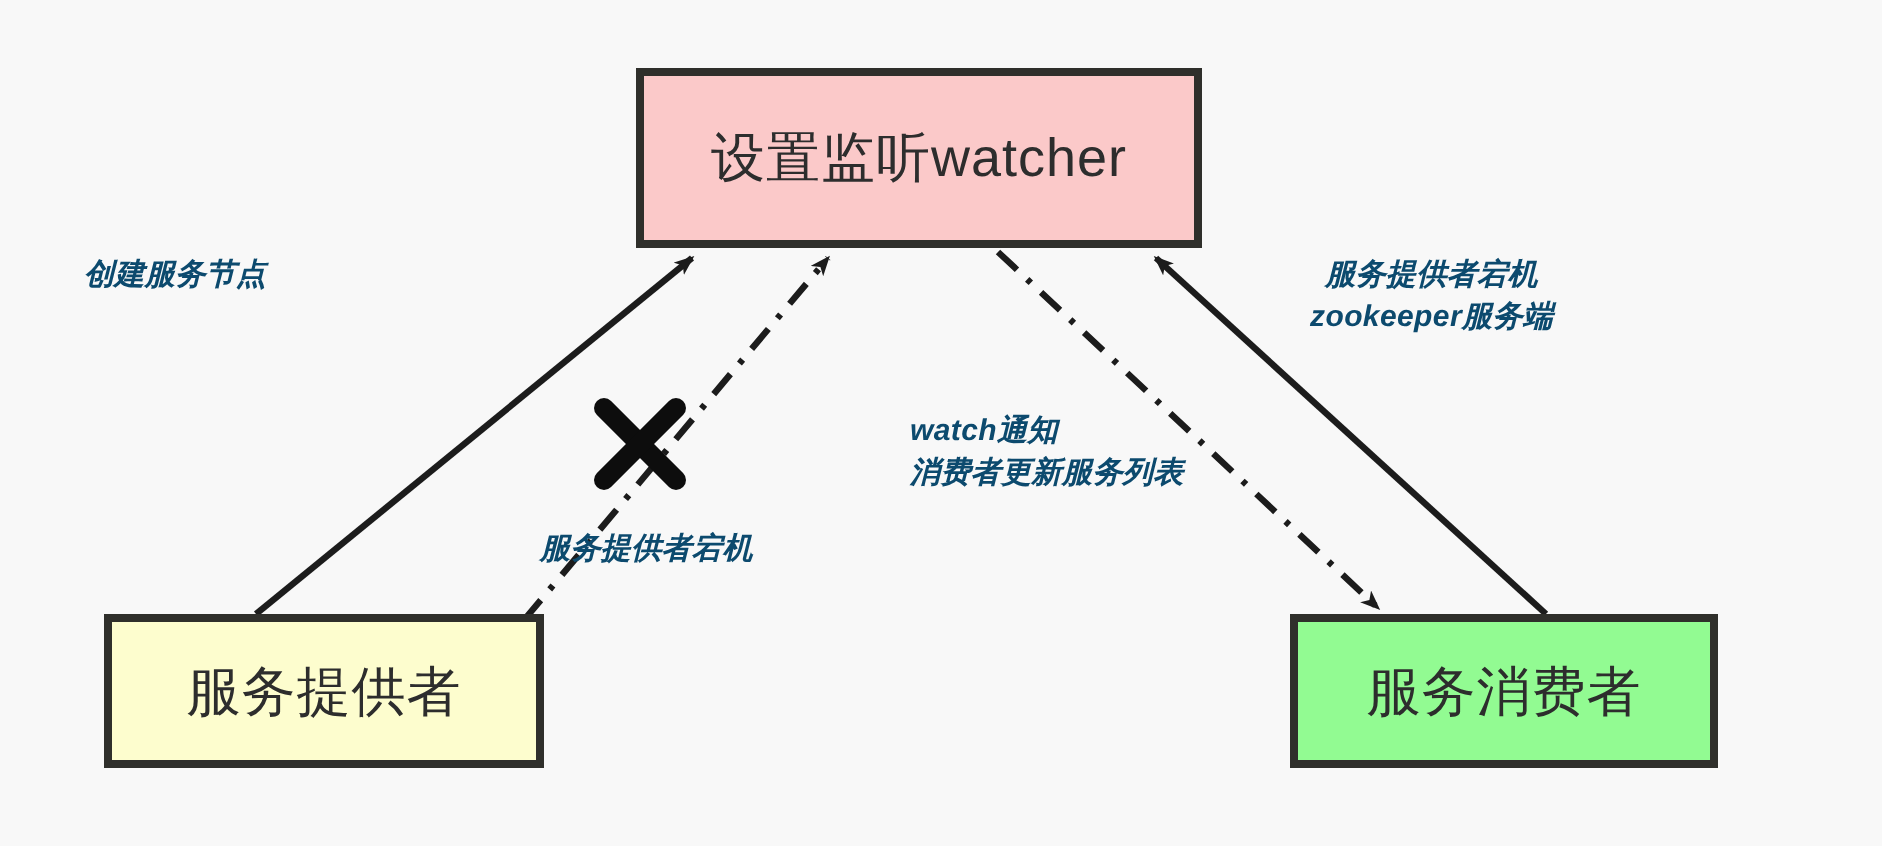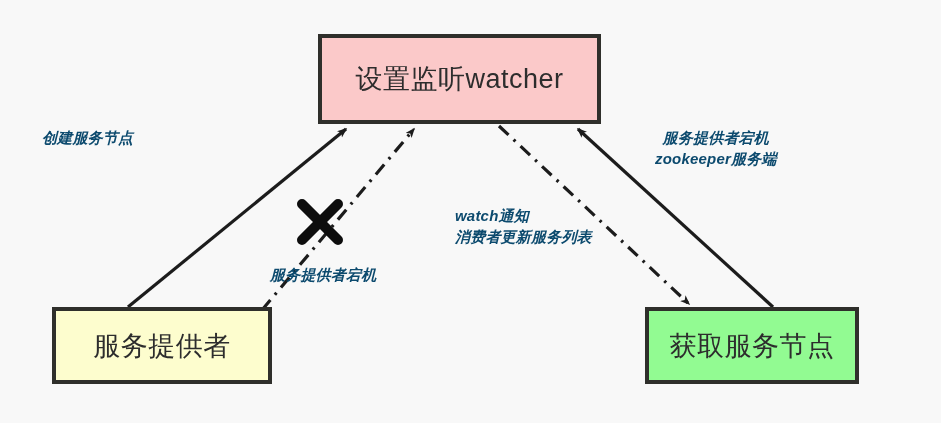--- a/index.html
+++ b/index.html
@@ -135,21 +135,21 @@
 
   <div class="node-box" id="node-zookeeper">
     <span class="node-label">设置监听watcher</span>
   </div>
 
   <div class="node-box" id="node-provider">
     <span class="node-label">服务提供者</span>
   </div>
 
   <div class="node-box" id="node-consumer">
-    <span class="node-label">获取服务节点</span>
+    <span class="node-label">服务消费者</span>
   </div>
 
   <div class="edge-label" id="label-register" style="text-align: center;">
     <span class="lbl-line">创建服务节点</span>
   </div>
 
   <div class="edge-label" id="label-discover" style="text-align: center;">
     <span class="lbl-line">服务提供者宕机</span>
     <span class="lbl-line">zookeeper服务端</span>
   </div>

